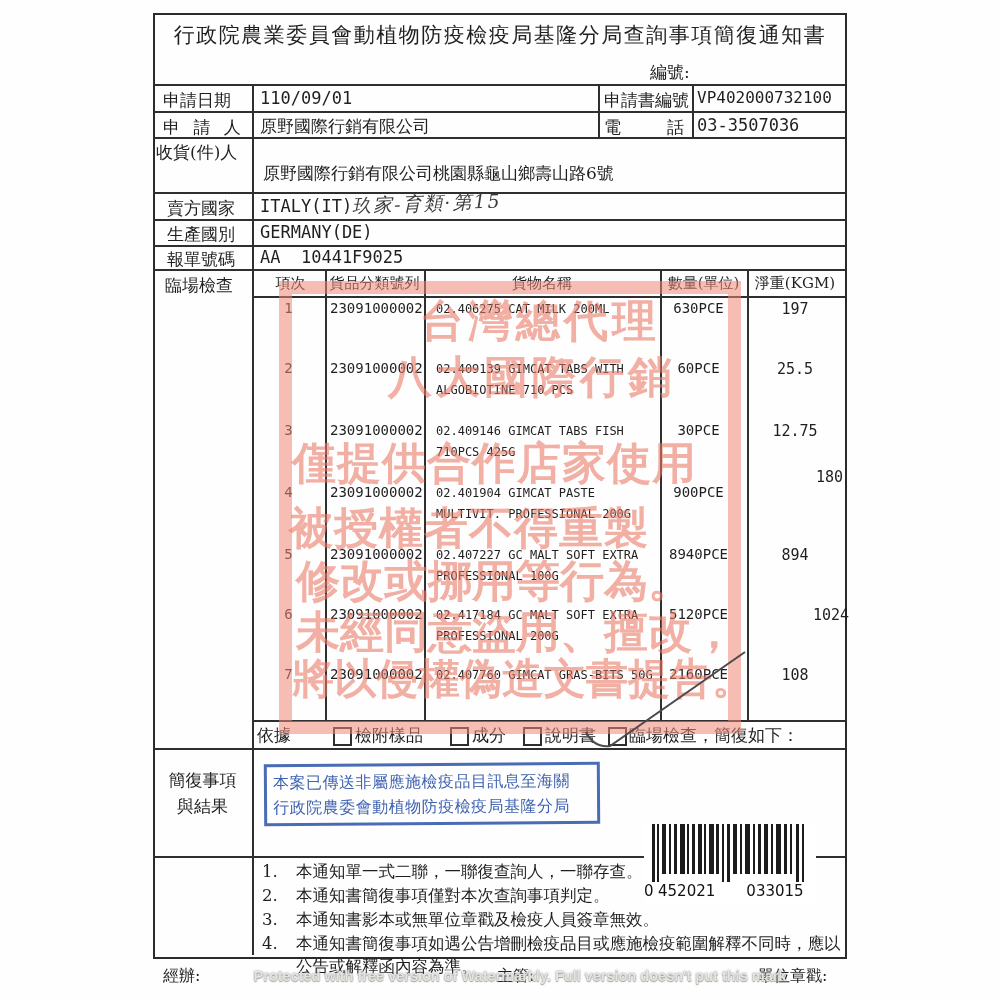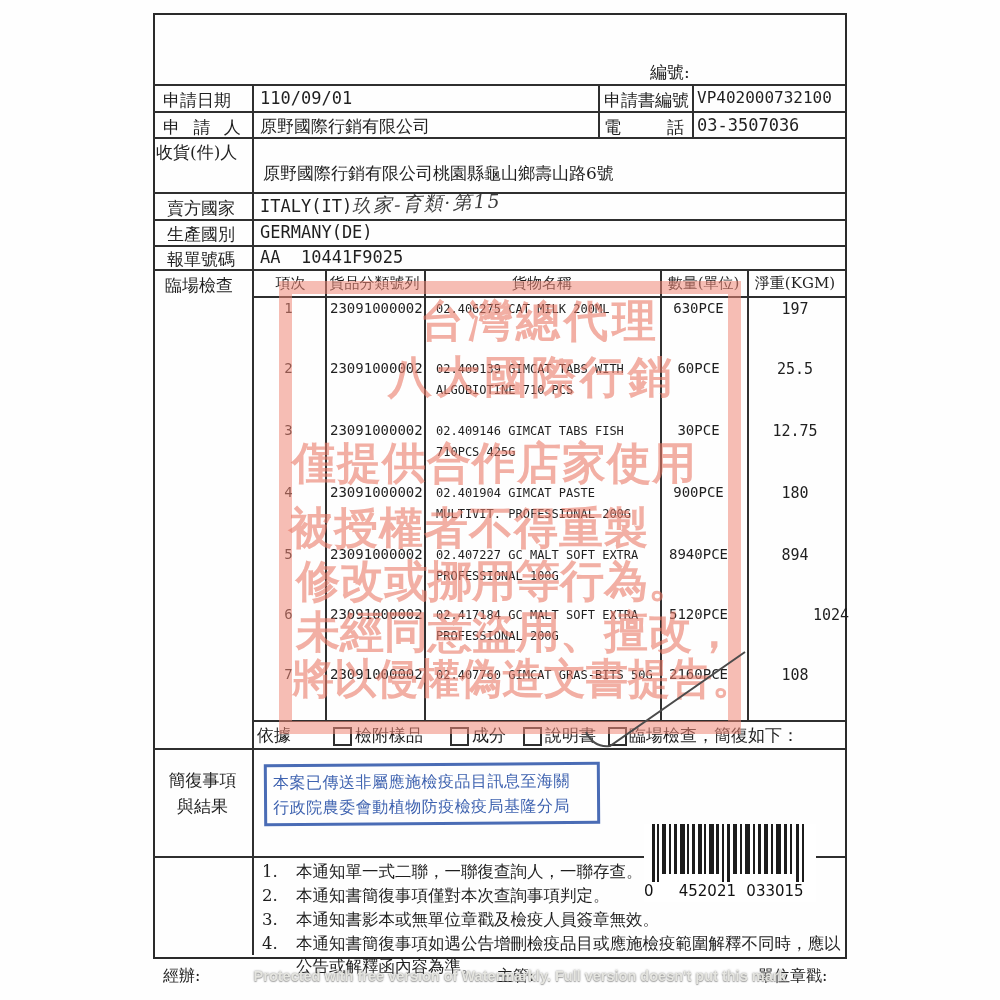--- a/index.html
+++ b/index.html
@@ -47,20 +47,21 @@
   .bdigits{position:absolute;top:58px;left:0;width:172px;display:flex;
            font-family:"DejaVu Sans","Liberation Sans",sans-serif;font-size:15px;color:#111;}
 </style>
 </head>
 <body>
 
 <div class="page">
 
   <div class="doc-border"></div>
 
+  <div class="title">行政院農業委員會動植物防疫檢疫局基隆分局查詢事項簡復通知書</div>
   <div class="abs lbl" style="left:650px;top:61px;">編號:</div>
 
   <div class="hline" style="left:153px;top:84px;width:692px;"></div>
   <div class="hline" style="left:153px;top:111px;width:692px;"></div>
   <div class="hline" style="left:153px;top:137px;width:692px;"></div>
   <div class="hline" style="left:153px;top:192px;width:692px;"></div>
   <div class="hline" style="left:153px;top:219px;width:692px;"></div>
   <div class="hline" style="left:153px;top:245px;width:692px;"></div>
   <div class="hline" style="left:153px;top:269px;width:692px;"></div>
   <div class="hline" style="left:252px;top:296px;width:593px;"></div>
@@ -128,21 +129,21 @@
     <div class="gcode" style="top:422px;">23091000002</div>
     <div class="gname" style="top:421px;">02.409146 GIMCAT TABS FISH 710PCS 425G</div>
     <div class="gqty" style="top:422px;">30PCE</div>
     <div class="gwt" style="top:422px;">12.75</div>
   </div>
   <div>
     <div class="gno" style="top:484px;">4</div>
     <div class="gcode" style="top:484px;">23091000002</div>
     <div class="gname" style="top:483px;">02.401904 GIMCAT PASTE MULTIVIT. PROFESSIONAL 200G</div>
     <div class="gqty" style="top:484px;">900PCE</div>
-    <div class="gwt" style="top:484px;">180</div>
+    <div class="gwt" style="top:468px;text-align:right;">180</div>
   </div>
   <div>
     <div class="gno" style="top:546px;">5</div>
     <div class="gcode" style="top:546px;">23091000002</div>
     <div class="gname" style="top:545px;">02.407227 GC MALT SOFT EXTRA PROFESSIONAL 100G</div>
     <div class="gqty" style="top:546px;">8940PCE</div>
     <div class="gwt" style="top:546px;">894</div>
   </div>
   <div>
     <div class="gno" style="top:606px;">6</div>
@@ -218,21 +219,21 @@
         <rect x="127" y="0" width="2" height="50"></rect>
           <rect x="132" y="0" width="5" height="50"></rect>
         <rect x="140" y="0" width="3" height="50"></rect>
           <rect x="146" y="0" width="2" height="50"></rect>
         <rect x="152" y="0" width="3" height="58"></rect>
           <rect x="158" y="0" width="2" height="58"></rect>
       </g>
     </svg>
     <div class="bdigits">
       <span style="width:14px;">0</span>
-      <span style="width:78px;text-align:right;">452021</span>
+      <span style="width:78px;text-align:left;">452021</span>
       <span style="width:78px;text-align:center;">033015</span>
     </div>
   </div>
 
   <div class="abs" style="left:262px;top:860px;width:590px;">
     <div class="note-row">
       <div class="note-num">1.</div>
       <div class="note-text">本通知單一式二聯，一聯復查詢人，一聯存查。</div>
     </div>
     <div class="note-row">

